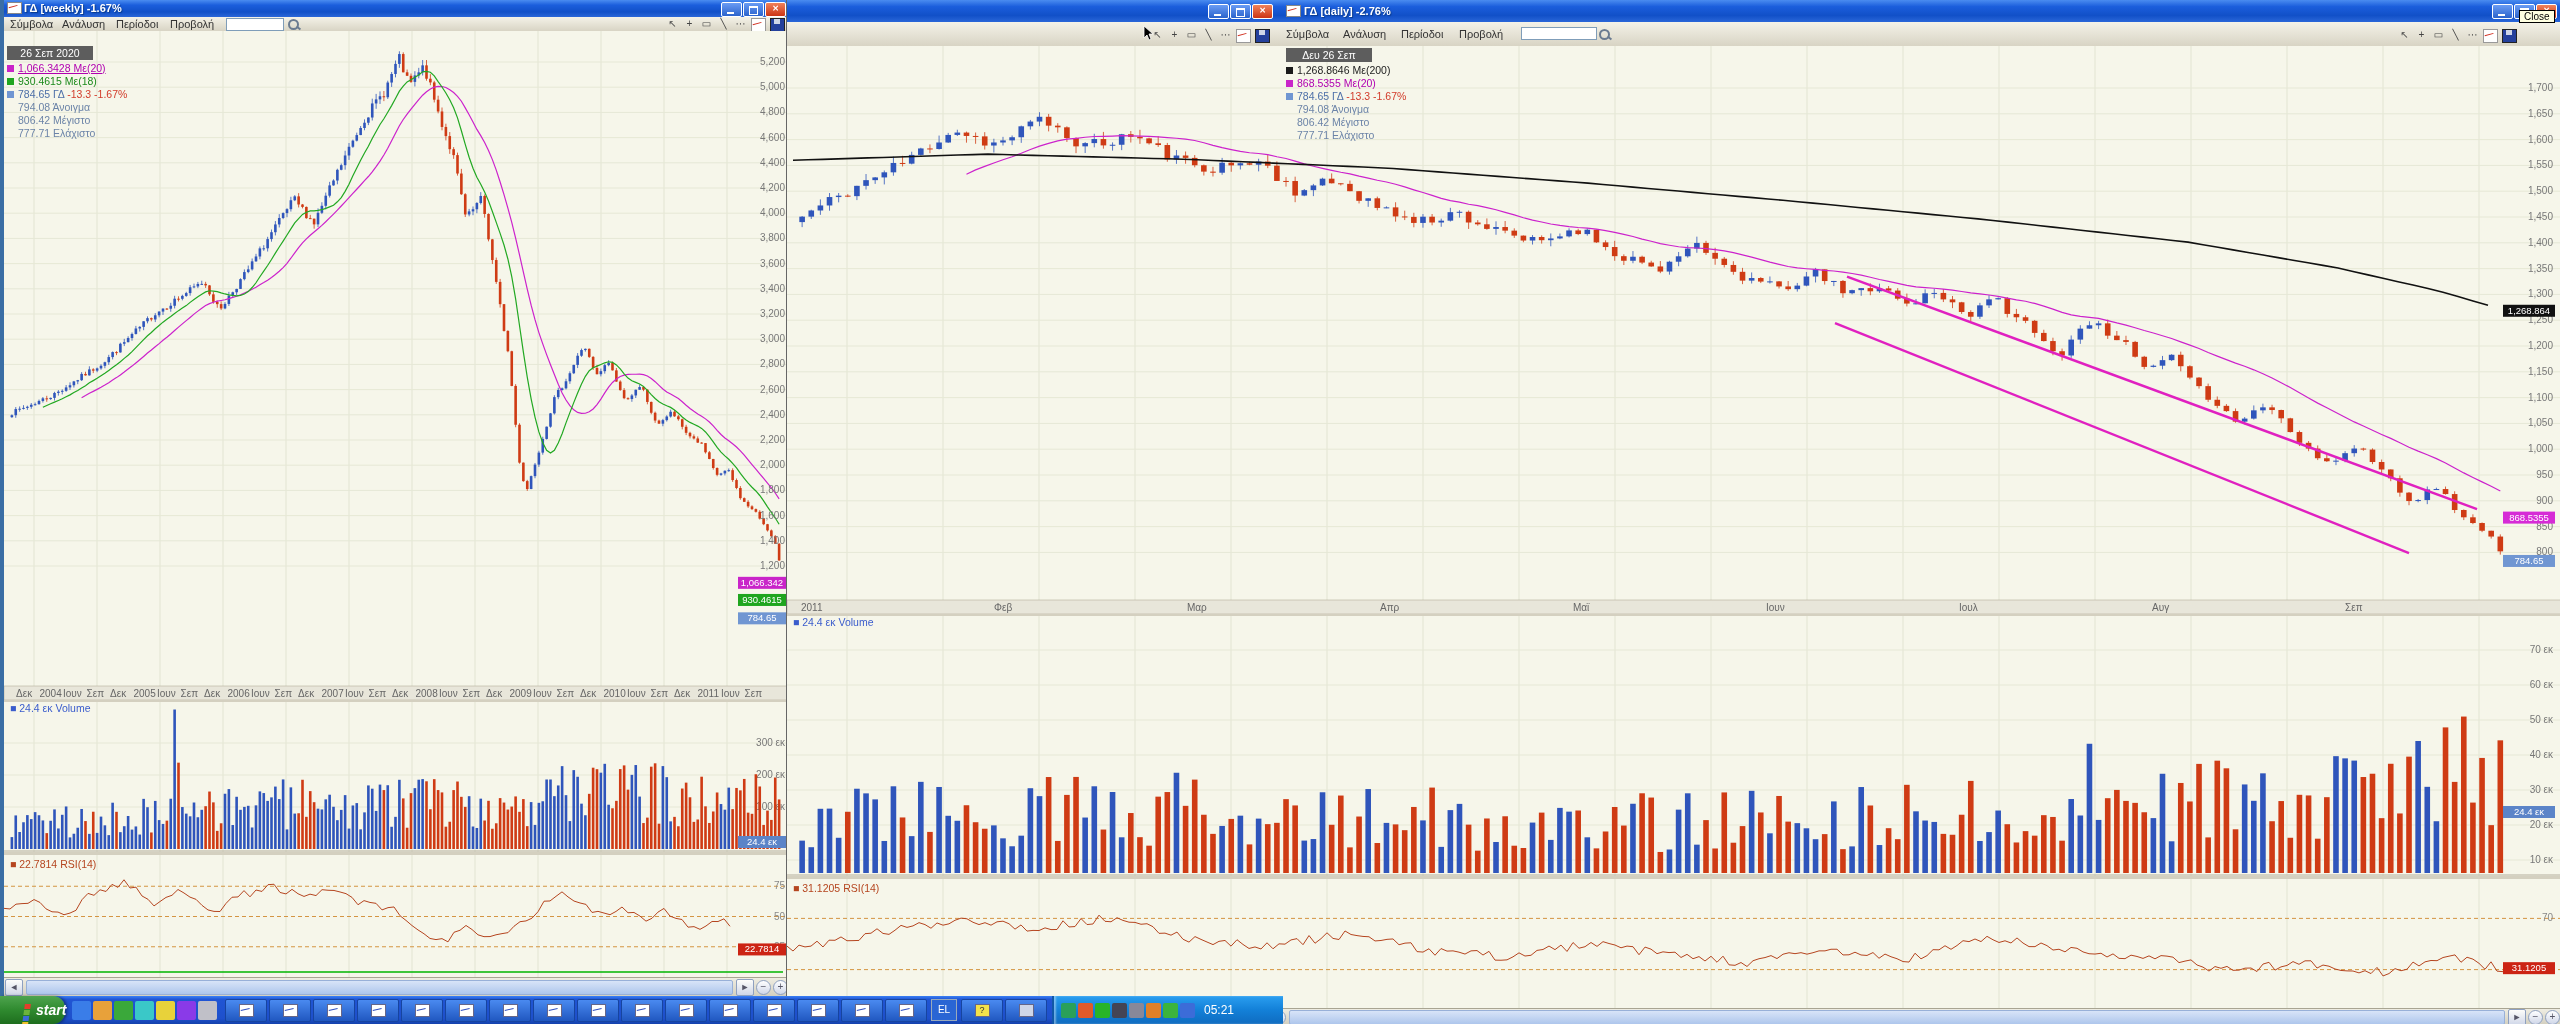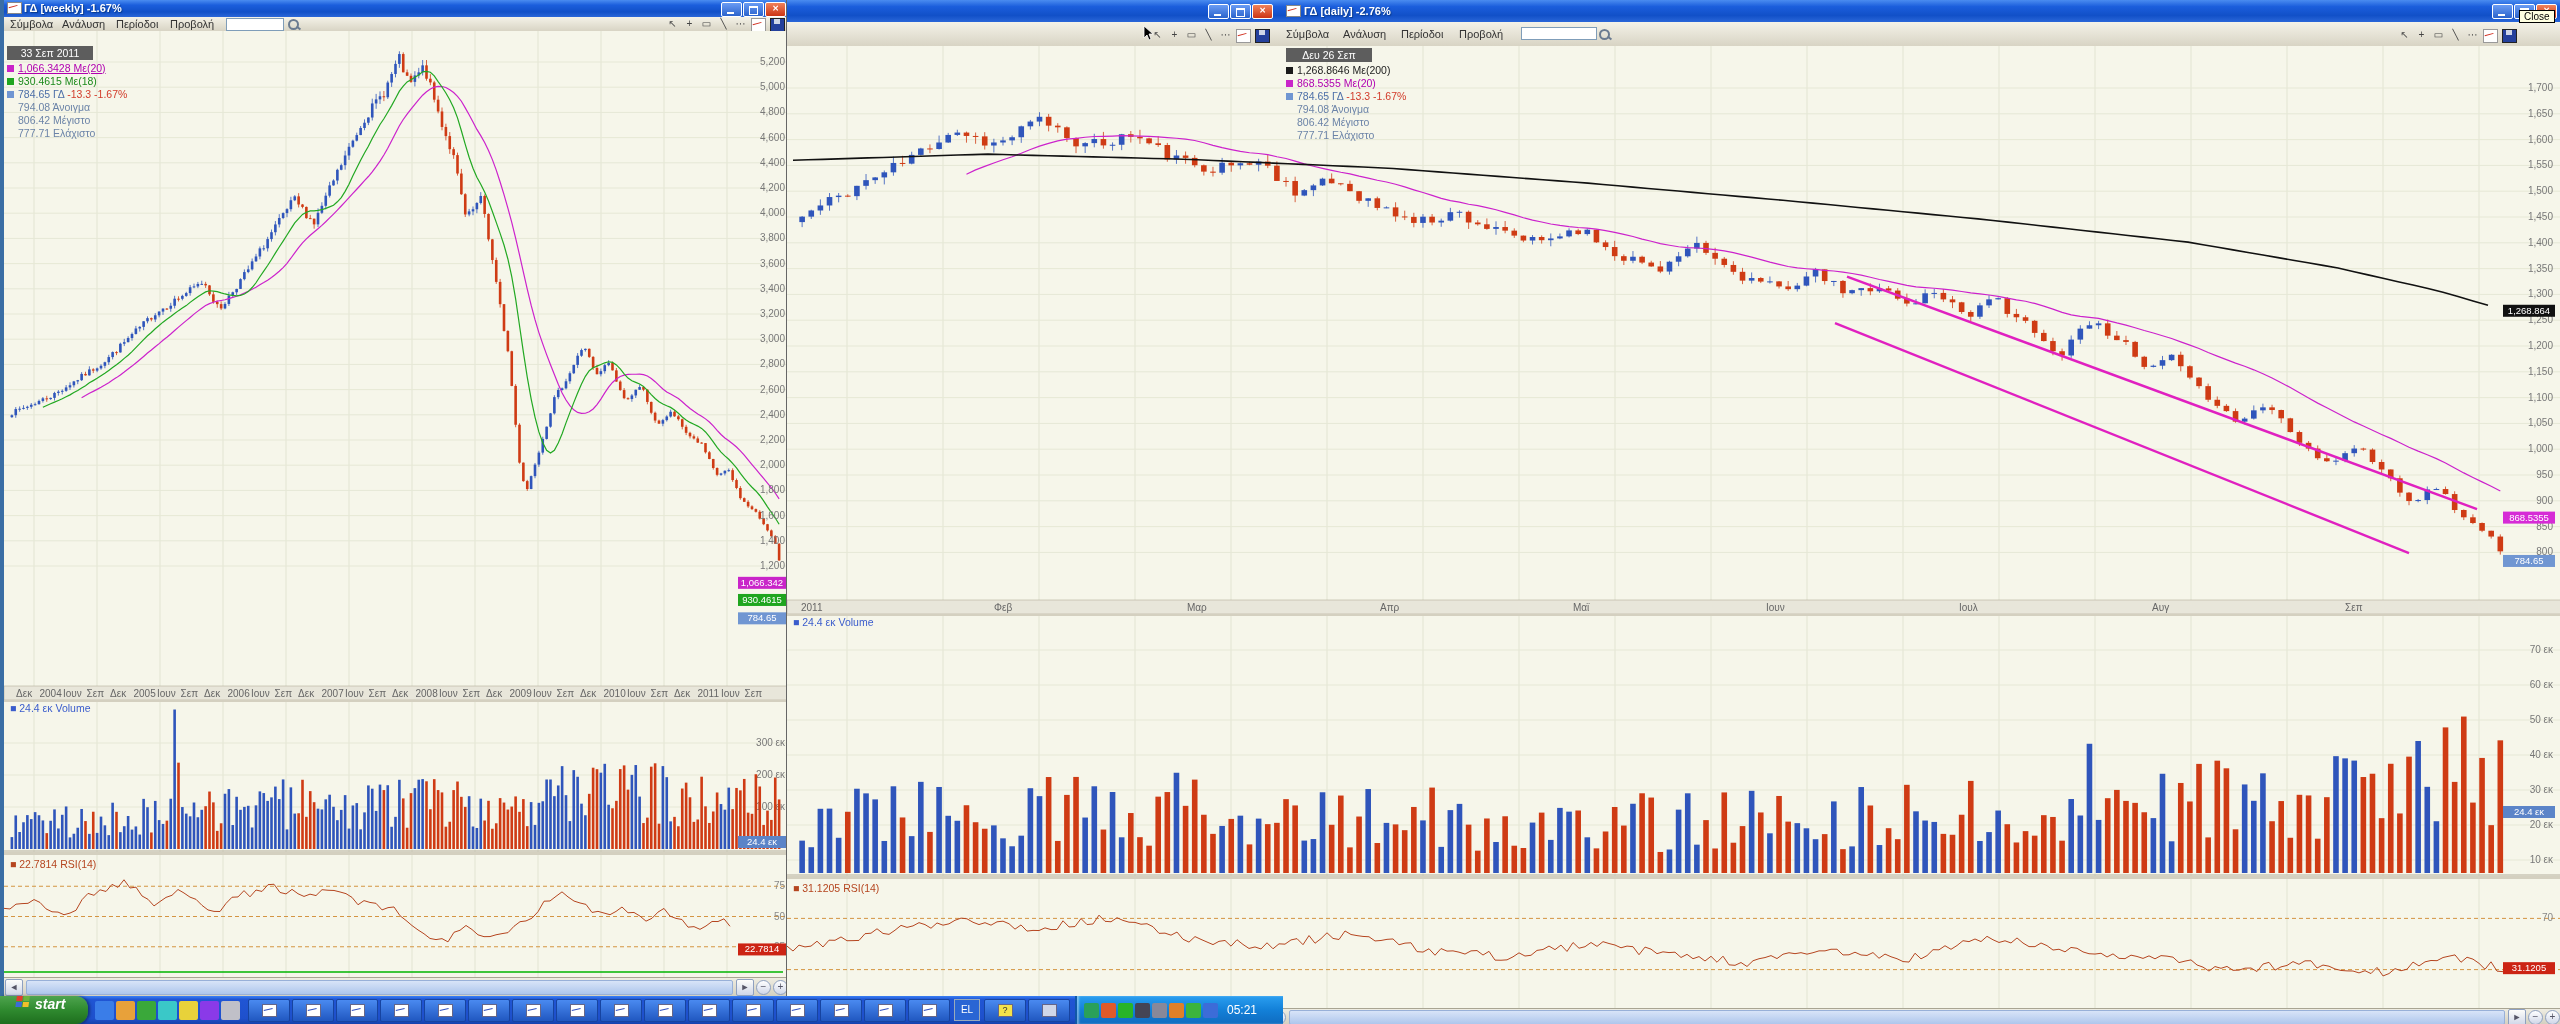--- a/index.html
+++ b/index.html
@@ -43,24 +43,24 @@
     border-top:1px solid #a9a593;display:flex;align-items:center;font-size:9px;color:#556;}
   .sbarrow{width:16px;height:15px;background:linear-gradient(180deg,#fdfdfa,#cfd6e8);
     border:1px solid #8ea0c0;border-radius:2px;text-align:center;line-height:14px;margin:0 1px;}
   .sbthumb{flex:1;height:13px;background:linear-gradient(180deg,#d8e4f8,#aec6ec);border:1px solid #98b0d8;border-radius:2px;margin:0 2px;}
   .zoombtn{width:13px;height:13px;border-radius:50%;border:1px solid #8ea0c0;
     background:linear-gradient(180deg,#fff,#cfd6e8);text-align:center;line-height:11px;font-size:10px;margin:0 1px;}
   .tooltip{position:absolute;background:#ffffe1;border:1px solid #000;font-size:10px;padding:0 4px;z-index:20;color:#000;}
   
   #taskbar{position:absolute;left:0;top:996px;width:1283px;height:28px;
     background:linear-gradient(180deg,#3a80f4 0%,#2055d4 12%,#1e50cc 80%,#1442ac 100%);z-index:30;display:flex;align-items:center;}
-  #startbtn{height:28px;width:88px;border-radius:0 12px 12px 0;
+  #startbtn{height:28px;width:65px;border-radius:0 12px 12px 0;
     background:linear-gradient(180deg,#4ea44e 0%,#2f8a2f 50%,#1e6e1e 100%);
-    color:#fff;font-size:14px;font-weight:bold;font-style:italic;display:flex;align-items:flex-start;
-    padding-left:16px;box-sizing:border-box;box-shadow:2px 0 3px rgba(0,0,0,.4);}
+    color:#fff;font-size:14px;font-weight:bold;font-style:italic;display:flex;align-items:center;
+    padding-left:24px;box-sizing:border-box;box-shadow:2px 0 3px rgba(0,0,0,.4);}
   .flag{display:inline-block;width:14px;height:13px;margin-right:5px;transform:skewX(-8deg);}
   .flag span{display:inline-block;width:6px;height:5px;margin:0 1px 1px 0;float:left;}
   .ql{width:19px;height:19px;border-radius:2px;margin:0 1px;}
   .winbtn{width:40px;height:21px;margin:0 1px;border-radius:2px;border:1px solid #1744a0;
     background:linear-gradient(180deg,#4a8af0,#2057c0);display:flex;align-items:center;justify-content:center;}
   .winbtn .mini{width:13px;height:11px;background:#fff;border:1px solid #668;position:relative;font-size:9px;line-height:11px;text-align:center;color:#333;}
   .winbtn .mini:after{content:"";position:absolute;left:1px;top:4px;width:9px;height:3px;border-top:1px solid #3050c0;transform:rotate(-12deg);}
   .winbtn .mini.plain:after{border:none;}
   #elbox{width:24px;height:20px;background:#2a65d4;border:1px solid #9ab;color:#fff;
     font-size:10px;text-align:center;line-height:20px;margin:0 3px;}
@@ -99,21 +99,21 @@
         <span class="tbico">↖</span>
         <span class="tbico">+</span>
         <span class="tbico">▭</span>
         <span class="tbico">╲</span>
         <span class="tbico">⋯</span>
         <span class="tbico chartico"></span>
         <span class="tbico floppyico"></span>
       </span>
   </div>
   <div class="legend" style="left:3px;top:46px" id="legend-weekly">
-      <div class="legdate">33 Σεπ 2011</div>
+      <div class="legdate">26 Σεπ 2020</div>
       <div class="legrow"><span class="sq" style="background: rgb(201, 36, 201);"></span><span style="color: rgb(176, 0, 176); text-decoration: underline;">1,066.3428 Με(20)</span></div>
       <div class="legrow"><span class="sq" style="background: rgb(31, 165, 31);"></span><span style="color: rgb(28, 138, 28);">930.4615 Με(18)</span></div>
       <div class="legrow"><span class="sq" style="background: rgb(112, 150, 210);"></span><span style="color: rgb(77, 111, 168);">784.65 ΓΔ</span><span style="color: rgb(210, 59, 42);"> -13.3 -1.67%</span></div>
       <div class="legrow"><span style="display: inline-block; width: 11px;"></span><span style="color: rgb(108, 132, 168);">794.08 Άνοιγμα</span></div>
       <div class="legrow"><span style="display: inline-block; width: 11px;"></span><span style="color: rgb(108, 132, 168);">806.42 Μέγιστο</span></div>
       <div class="legrow"><span style="display: inline-block; width: 11px;"></span><span style="color: rgb(108, 132, 168);">777.71 Ελάχιστο</span></div>
     </div>
   <svg id="svg-weekly" style="position:absolute;left:0;top:31px" width="785" height="946">
       <rect x="0" y="0" width="785" height="946" fill="#f6f6ea"></rect>
       <line x1="30" y1="0" x2="30" y2="946" stroke="#e2e4d2" stroke-width="1"></line>

